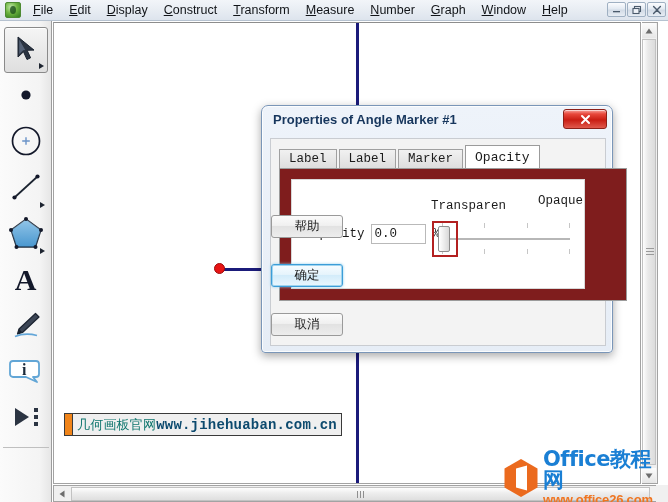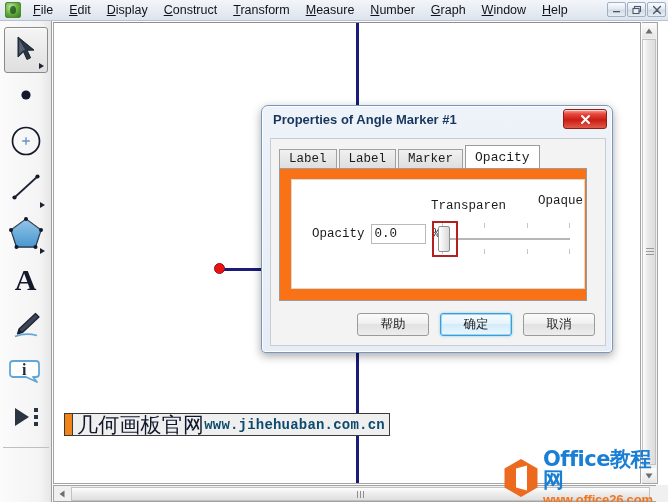--- a/index.html
+++ b/index.html
@@ -175,21 +175,21 @@
   }
   .wm-text {
     display: flex;
     align-items: center;
     padding: 0 4px;
     font-family: "Liberation Mono", monospace;
     font-size: 14px;
     letter-spacing: .2px;
     white-space: nowrap;
   }
-  .wm-cn { color: #0f172a; font-family: Liberation Serif, serif; font-size: 21px; }
+  .wm-cn { color: #0f766e; font-family: Liberation Serif, serif; font-size: 13px; }
   .wm-url { color: #0c4a6e; font-weight: bold; }
 
   
   .vscroll {
     position: absolute;
     right: 10px; top: 22px;
     width: 16px; height: 462px;
     background: #f0f0f0;
     border: 1px solid #a3a3a3;
     border-left: none;
@@ -368,22 +368,22 @@
     height: 23px;
     background: #ffffff;
     border-color: #9b9b9b;
     position: relative;
     z-index: 3;
     font-size: 13px;
   }
   .tabpanel {
     position: absolute;
     left: 8px; top: 29px;
-    width: 308px; height: 133px;
-    background: #f97316;
+    width: 348px; height: 133px;
+    background: #7f1d1d;
     border: 1px solid #9b9b9b;
     box-sizing: border-box;
   }
   .groupbox {
     position: absolute;
     left: 11px; top: 10px;
     width: 294px; height: 110px;
     border: 1px solid #d8d8d8;
     background: #ffffff;
     box-sizing: border-box;
@@ -479,21 +479,22 @@
 
   
   .dlg-buttons {
     position: absolute;
     left: 0; bottom: 9px;
     width: 336px;
     display: flex;
     justify-content: flex-end;
     padding-right: 12px;
     box-sizing: border-box;
-    gap: 11px;
+    gap: 26px;
+    flex-direction: column;
   }
   .dlg-btn {
     width: 72px; height: 23px;
     background: linear-gradient(to bottom,#fbfbfb 0%,#f0f0f0 45%,#e2e2e2 50%,#ededed 100%);
     border: 1px solid #9a9a9a;
     border-radius: 3px;
     display: flex; align-items: center; justify-content: center;
     font-family: "DejaVu Sans", sans-serif;
     font-size: 12.5px;
     color: #1b1b1b;

